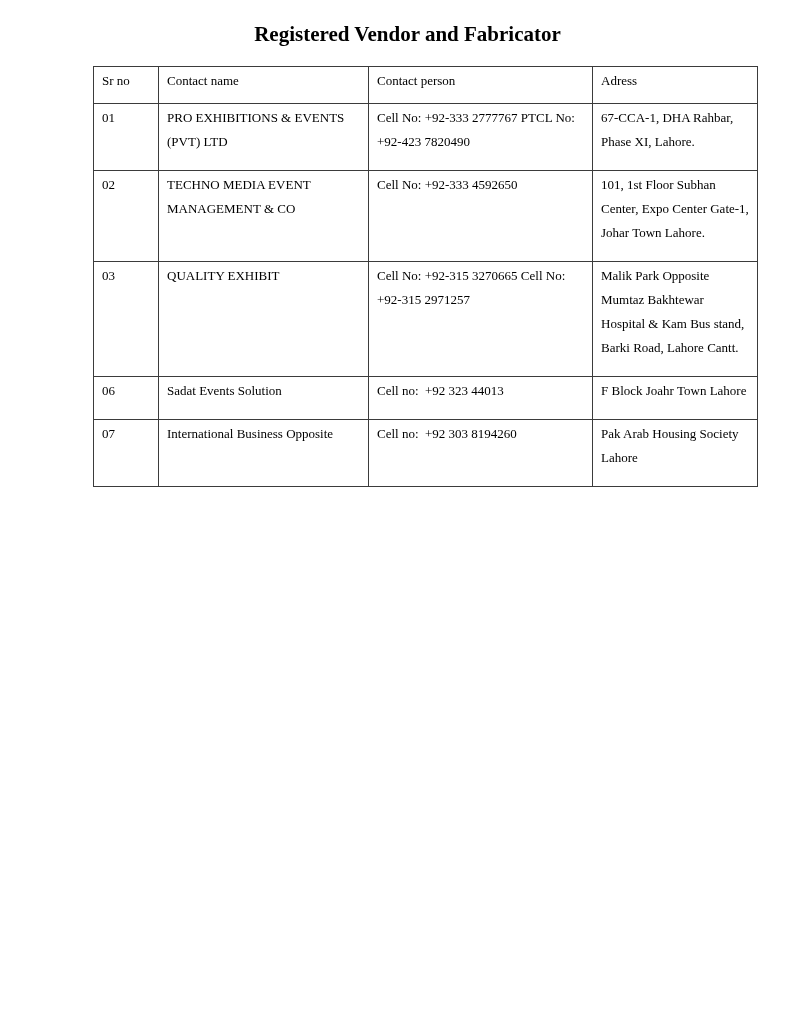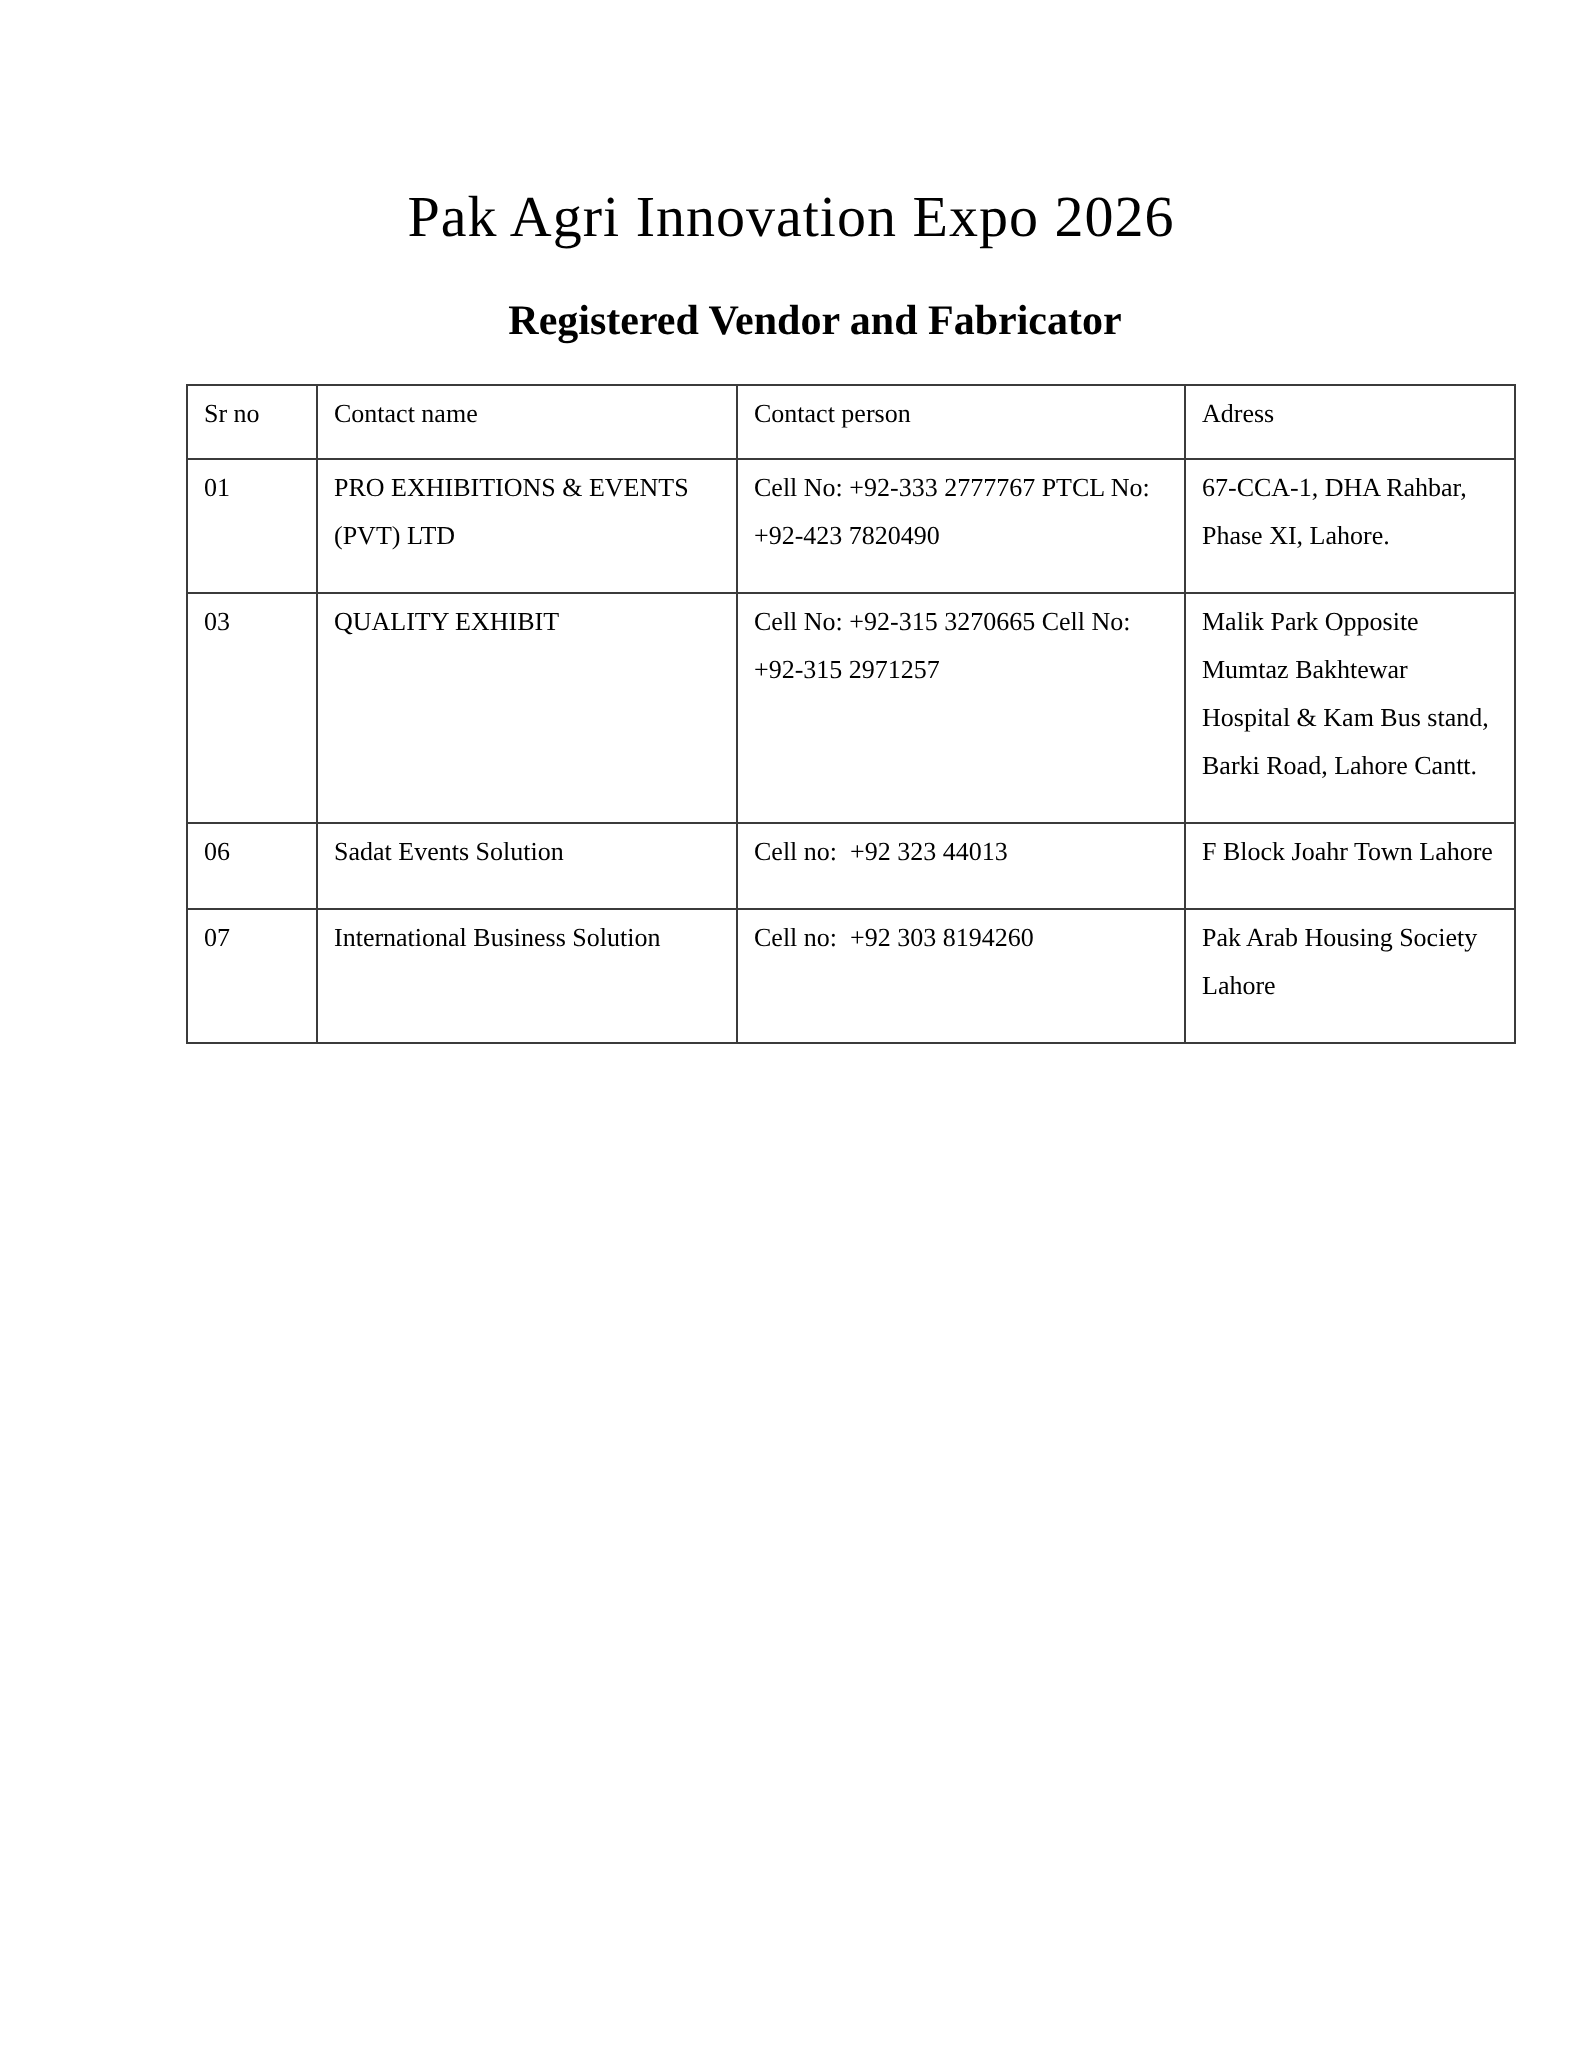--- a/index.html
+++ b/index.html
@@ -63,21 +63,20 @@
   col.c-sr      { width: 65px;  }
   col.c-company { width: 210px; }
   col.c-contact { width: 224px; }
   col.c-address { width: 165px; }
 </style>
 </head>
 <body>
 
 <div class="page">
 
-  <h1 class="doc-title">Pak Agri Innovation Expo 2026</h1>
 
   <h2 class="doc-subtitle">Registered Vendor and Fabricator</h2>
 
   <table class="vendor-table">
     <colgroup>
       <col class="c-sr">
       <col class="c-company">
       <col class="c-contact">
       <col class="c-address">
     </colgroup>
@@ -90,33 +89,39 @@
       </tr>
     </thead>
     <tbody>
         <tr>
           <td>01</td>
           <td>PRO EXHIBITIONS &amp; EVENTS (PVT) LTD</td>
           <td>Cell No: +92-333 2777767 PTCL No: +92-423 7820490</td>
           <td>67-CCA-1, DHA Rahbar, Phase XI, Lahore.</td>
         </tr>
         <tr>
+          <td>02</td>
+          <td>TECHNO MEDIA EVENT MANAGEMENT &amp; CO</td>
+          <td>Cell No: +92-333 4592650</td>
+          <td>101, 1st Floor Subhan Center, Expo Center Gate-1, Johar Town Lahore.</td>
+        </tr>
+        <tr>
           <td>03</td>
           <td>QUALITY EXHIBIT</td>
           <td>Cell No: +92-315 3270665 Cell No: +92-315 2971257</td>
           <td>Malik Park Opposite Mumtaz Bakhtewar Hospital &amp; Kam Bus stand, Barki Road, Lahore Cantt.</td>
         </tr>
         <tr>
           <td>06</td>
           <td>Sadat Events Solution</td>
           <td>Cell no:  +92 323 44013</td>
           <td>F Block Joahr Town Lahore</td>
         </tr>
         <tr>
           <td>07</td>
-          <td>International Business Solution</td>
+          <td>International Business Opposite</td>
           <td>Cell no:  +92 303 8194260</td>
           <td>Pak Arab Housing Society Lahore</td>
         </tr>
       </tbody>
   </table>
 
 </div>
 
 </body></html>

